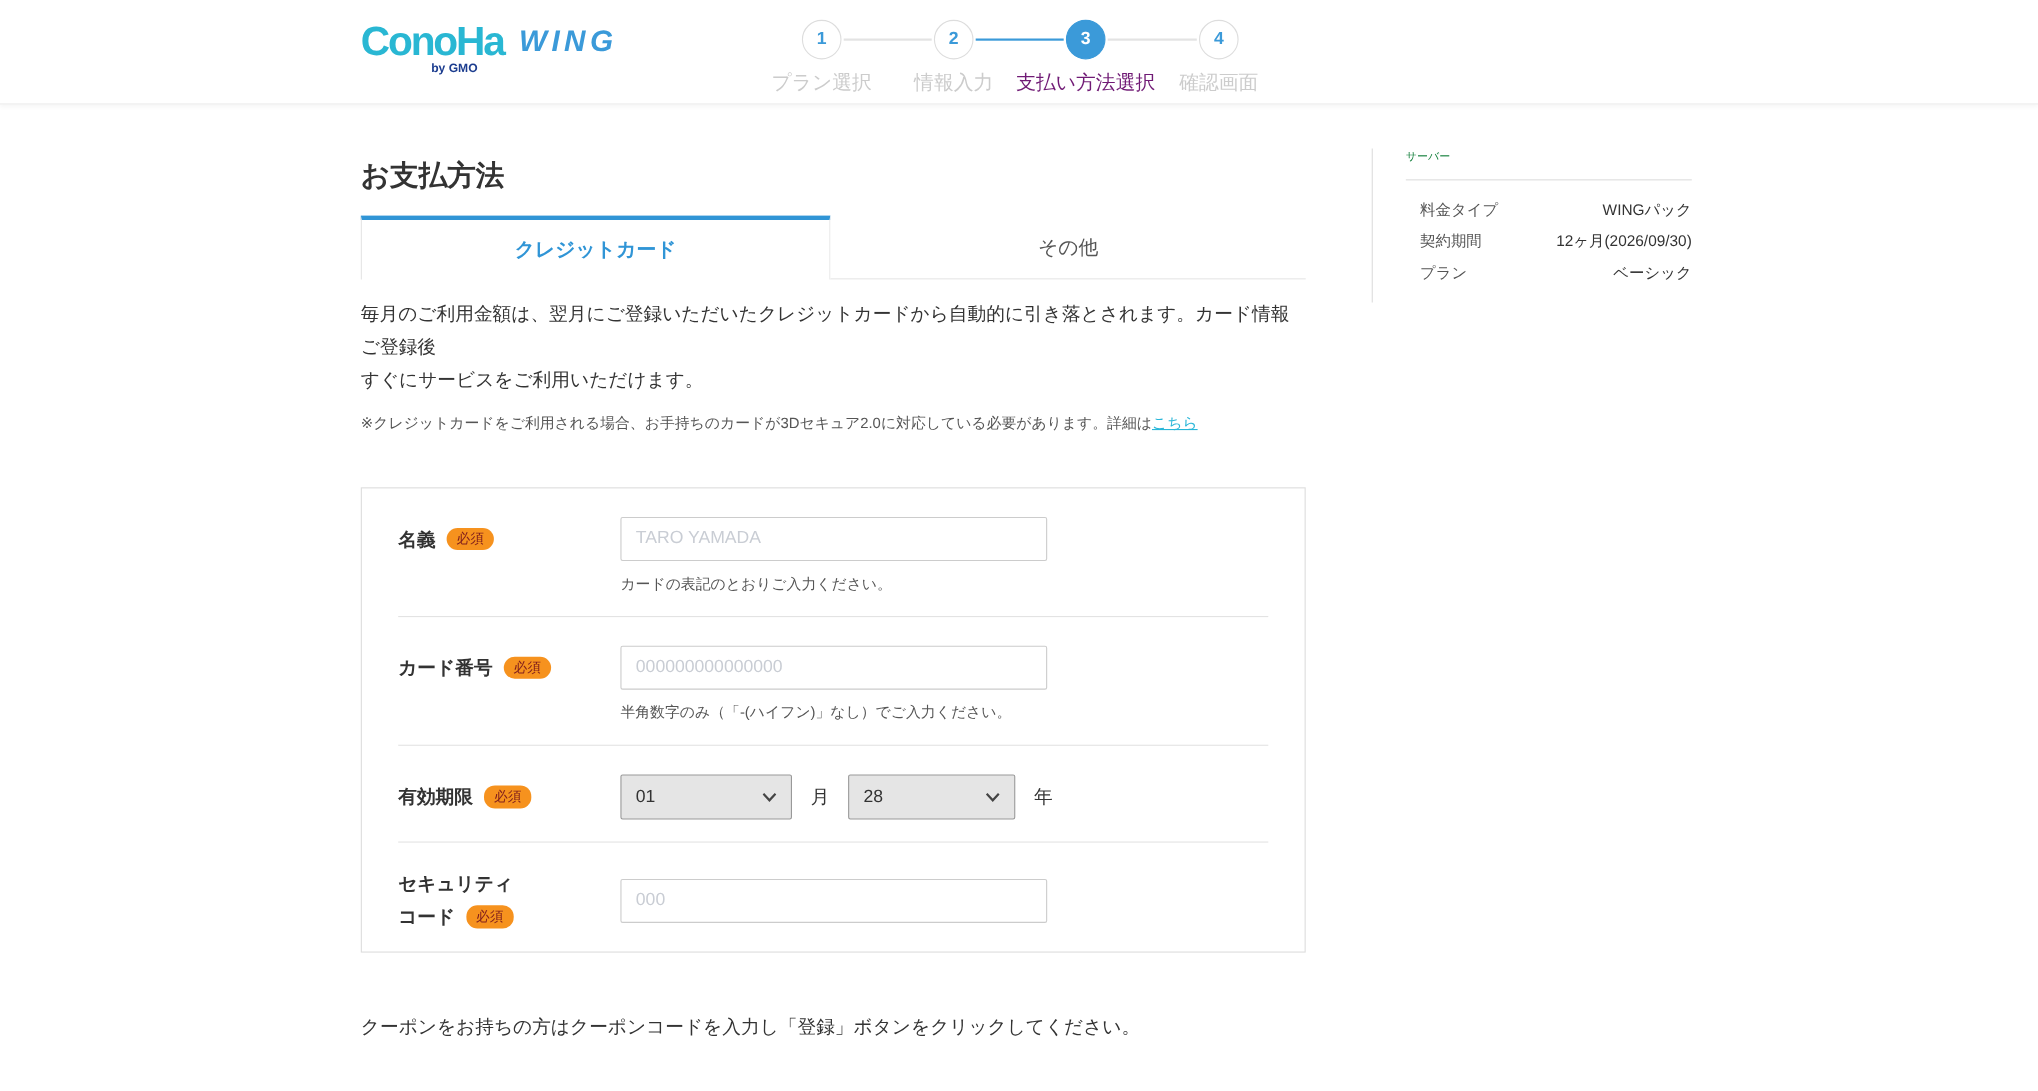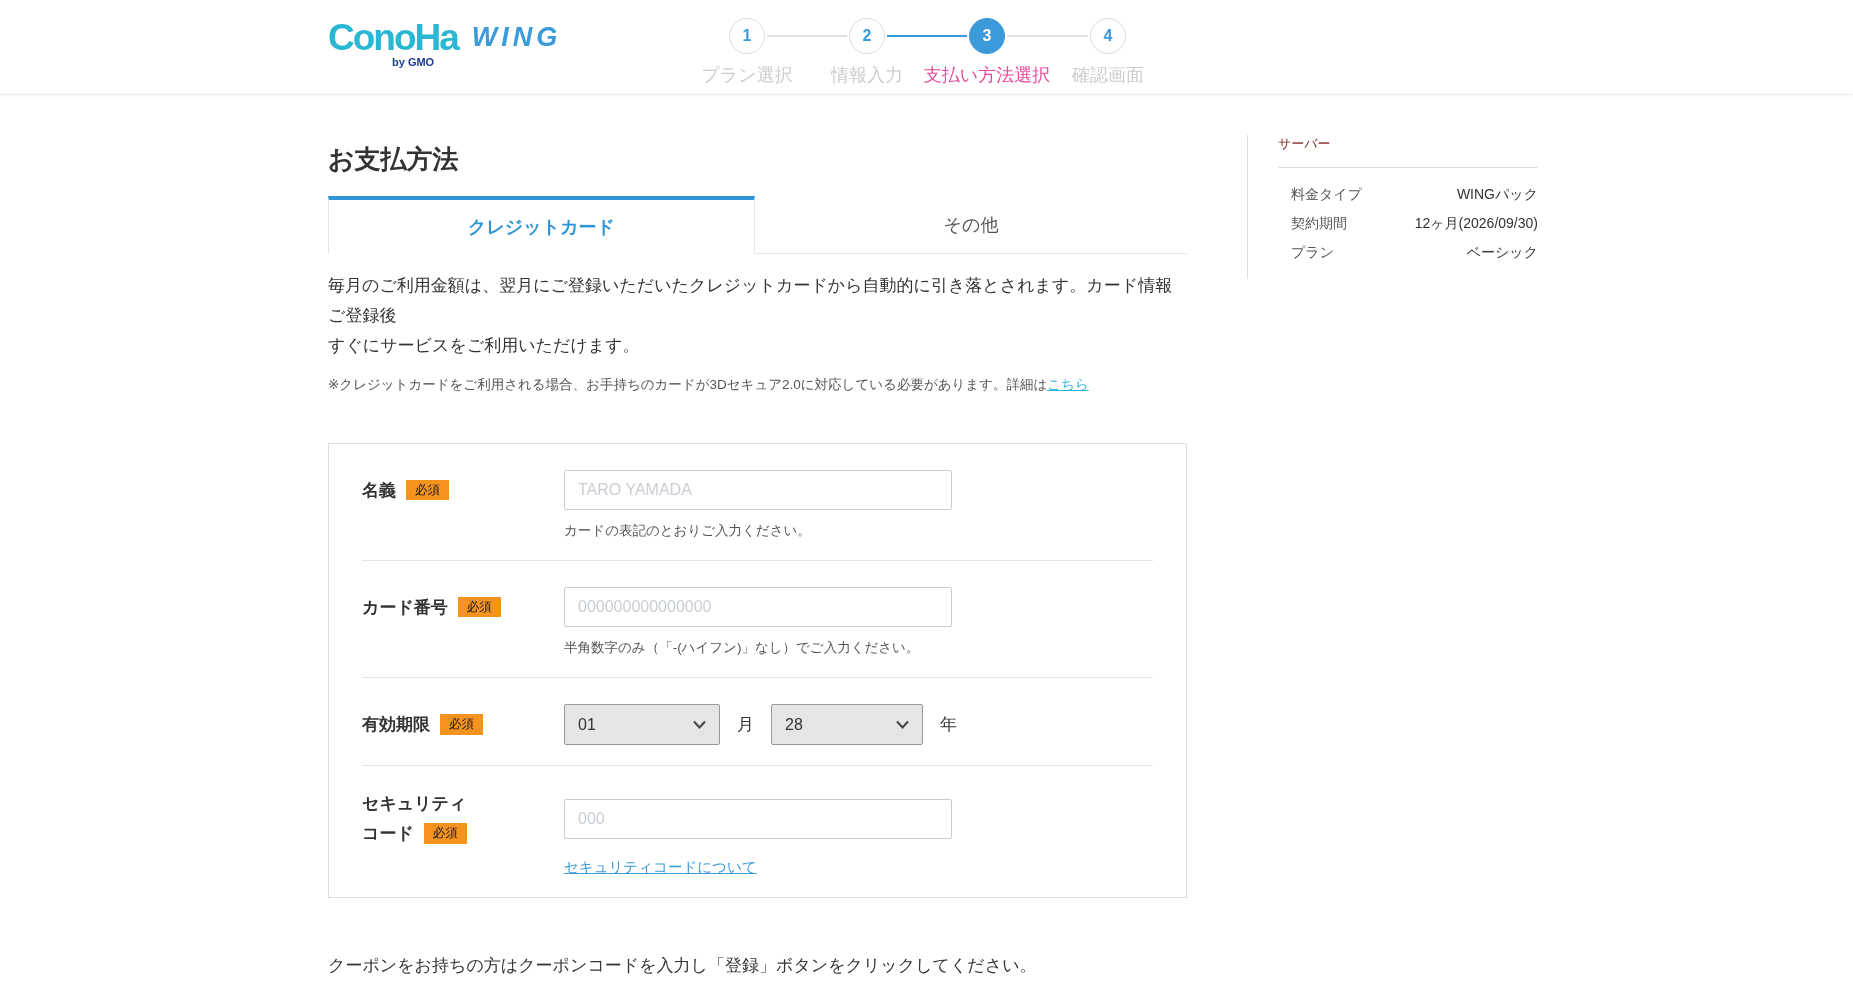--- a/index.html
+++ b/index.html
@@ -19,21 +19,21 @@
     font-style: italic; color: #3b9ad9; letter-spacing: 4px; }
 
   
   .steps { position: absolute; left: 0; top: 0; width: 100%; height: 95px; }
   .step-circle { position: absolute; top: 18px; width: 36px; height: 36px; border-radius: 50%;
     background: #fff; border: 1px solid #ddd; display: flex; align-items: center;
     justify-content: center; font-size: 16px; font-weight: 700; color: #3b9ad9; }
   .step-circle.active { background: #3b9ad9; border-color: #3b9ad9; color: #fff; }
   .step-label { position: absolute; top: 63px; transform: translateX(-50%); font-size: 18px;
     font-weight: 400; color: #ccc; white-space: nowrap; }
-  .step-label.active { color: #ec4899; }
+  .step-label.active { color: #701a75; }
   .step-line { position: absolute; top: 35px; height: 2px; background: #e3e3e3; }
   .step-line.active { background: #3b9ad9; }
 
   
   .main { position: relative; width: 100%; }
   .content { position: absolute; left: 328px; top: 0; width: 859px; }
 
   .page-title { margin-top: 47px; font-size: 26px; font-weight: 700; color: #333; }
 
   
@@ -49,22 +49,22 @@
 
   
   .card { margin-top: 49px; width: 859px; border: 1px solid #ddd; background: #fff;
     padding: 0 33px; }
   .form-row { padding: 26px 0 20px 0; border-bottom: 1px solid #e3e3e3; }
   .form-row:last-child { border-bottom: none; }
   .row-main { display: flex; align-items: center; }
   .label-col { width: 202px; flex: none; display: flex; align-items: center; }
   .label-col.block { display: block; }
   .f-label { font-size: 17px; font-weight: 700; color: #333; }
-  .badge { display: inline-block; margin-left: 10px; background: #f6921e; color: #0f172a;
-    font-size: 12.5px; font-weight: 400; border-radius: 0; padding: 4px 9px; line-height: 1; }
+  .badge { display: inline-block; margin-left: 10px; background: #f6921e; color: #7f1d1d;
+    font-size: 12.5px; font-weight: 400; border-radius: 10px; padding: 4px 9px; line-height: 1; }
   .text-input { width: 388px; height: 40px; border: 1px solid #ccc; border-radius: 2px;
     padding: 0 13px; font-size: 16px; color: #333; font-family: inherit; outline: none; }
   .text-input::placeholder { color: #c9cdd4; opacity: 1; }
   .help { margin-left: 202px; margin-top: 12px; font-size: 13.5px; color: #555; }
 
   .expiry-fields { display: flex; align-items: center; }
   .select { width: 156px; height: 41px; border: 1px solid #999; border-radius: 2px;
     background: #e5e5e5; display: flex; align-items: center; justify-content: space-between;
     padding: 0 13px; font-size: 16px; color: #333; cursor: pointer; }
   .select.year { width: 152px; }
@@ -74,21 +74,21 @@
   .sec-label-line2 { margin-top: 7px; display: flex; align-items: center; }
   .sec-link-wrap { margin-left: 202px; margin-top: 13px; }
   .sec-link { font-size: 14.5px; color: #3b9ad9; text-decoration: underline; cursor: pointer; }
 
   
   .coupon-instruction { margin-top: 56px; font-size: 17px; color: #333; }
 
   
   .sidebar { position: absolute; left: 1247px; top: 40px; width: 291px;
     border-left: 1px solid #ddd; padding: 0 0 12px 30px; }
-  .sidebar-title { font-size: 13px; color: #7f1d1d; padding-bottom: 14px;
+  .sidebar-title { font-size: 10px; color: #15803d; padding-bottom: 14px;
     border-bottom: 1px solid #ddd; }
   .sidebar-rows { margin-top: 12px; padding-left: 13px; }
   .sidebar-row { display: flex; justify-content: space-between; align-items: baseline;
     line-height: 29px; }
   .sidebar-row .s-label { font-size: 14px; color: #555; }
   .sidebar-row .s-value { font-size: 14px; color: #333; }
 </style>
 </head>
 <body>
 
@@ -198,23 +198,20 @@
         <div class="row-main">
           <div class="label-col block">
             <div class="f-label">セキュリティ</div>
             <div class="sec-label-line2">
               <span class="f-label">コード</span>
               <span class="badge">必須</span>
             </div>
           </div>
           <input class="text-input" type="text" placeholder="000" style="">
         </div>
-        <div class="sec-link-wrap">
-          <a class="sec-link">セキュリティコードについて</a>
-        </div>
       </div>
 
     </div>
 
     <div class="coupon-instruction">クーポンをお持ちの方はクーポンコードを入力し「登録」ボタンをクリックしてください。</div>
 
   </div>
 
   <aside class="sidebar">
     <div class="sidebar-title">サーバー</div>

